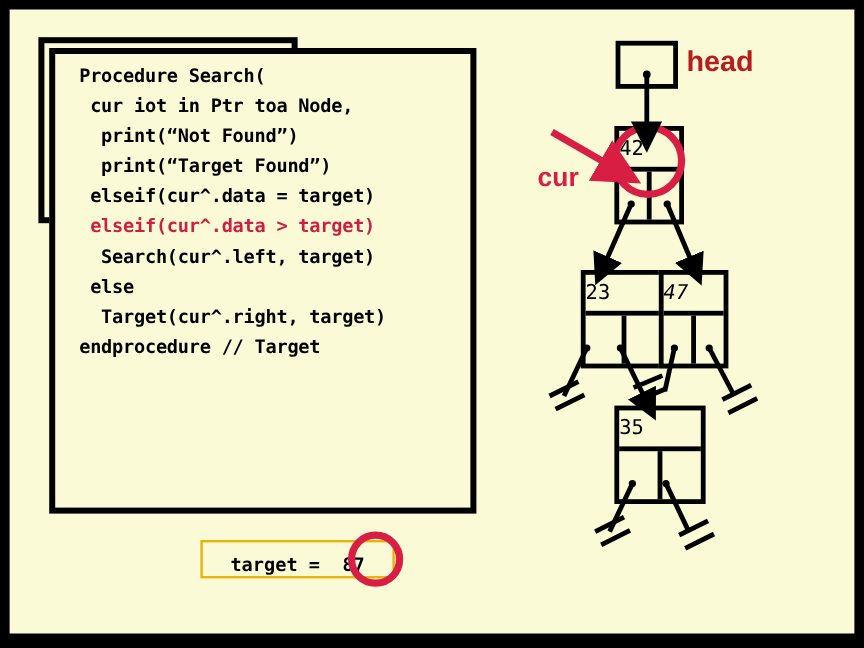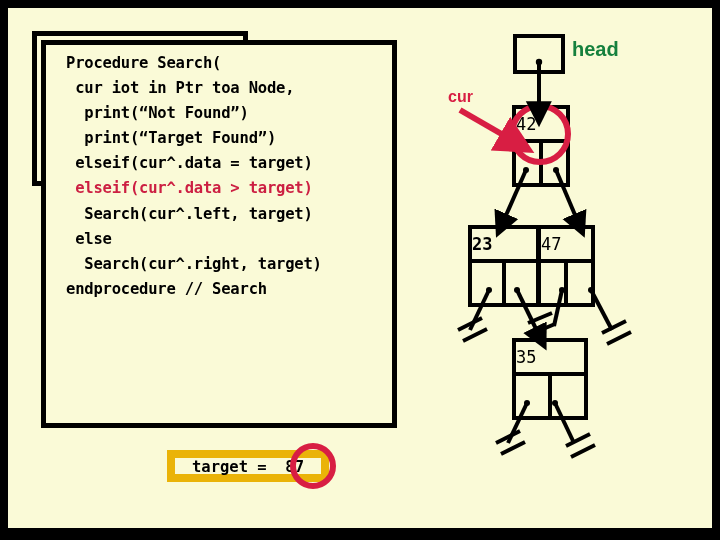--- a/index.html
+++ b/index.html
@@ -61,25 +61,25 @@
   }
   .code-line.hl { color: #CC1F42; }
 
   
   .target-box {
     position: absolute;
     left: 167px;
     top: 450px;
     width: 162px;
     height: 32px;
-    border: 8px solid #eab308;
+    border: 2px solid #eab308;
     background: #FAFAD7;
     box-sizing: border-box;
     display: flex;
-    align-items: flex-start;
+    align-items: flex-end;
     justify-content: center;
   }
   .target-text {
     font-family: "DejaVu Sans Mono", "Liberation Mono", monospace;
     font-size: 15.5px;
     font-weight: bold;
     color: #000000;
     white-space: pre;
   }
   .ring {
@@ -127,30 +127,31 @@
   }
   .headbox {
     position: absolute;
     border: 4px solid #000000;
     background: #FAFAD7;
     box-sizing: border-box;
   }
   .head-label {
     position: absolute;
     font-family: "Liberation Sans", sans-serif;
-    font-size: 20px;
-    font-weight: bold;
-    color: #15803d;
+    font-size: 24px;
+    font-weight: bold;
+    color: #b91c1c;
   }
   .cur-label {
     position: absolute;
     font-family: "Liberation Sans", sans-serif;
-    font-size: 16px;
+    font-size: 22px;
     font-weight: bold;
     color: #D81E43;
+    margin-top: 47px;
   }
   svg.overlay {
     position: absolute;
     left: 0; top: 0;
     width: 720px; height: 540px;
     pointer-events: none;
   }
 </style>
 </head>
 <body>
@@ -162,48 +163,48 @@
 
     <div class="code-front">
       <div class="code-line">Procedure Search(</div>
       <div class="code-line"> cur iot in Ptr toa Node,</div>
       <div class="code-line">  print(“Not Found”)</div>
       <div class="code-line">  print(“Target Found”)</div>
       <div class="code-line"> elseif(cur^.data = target)</div>
       <div class="code-line hl"> elseif(cur^.data &gt; target)</div>
       <div class="code-line">  Search(cur^.left, target)</div>
       <div class="code-line"> else</div>
-      <div class="code-line">  Search(cur^.right, target)</div>
-      <div class="code-line">endprocedure // Search</div>
+      <div class="code-line">  Target(cur^.right, target)</div>
+      <div class="code-line">endprocedure // Target</div>
     </div>
 
     <div class="target-box">
       <span class="target-text">target =  87</span>
     </div>
     <div class="ring" id="ring-target"></div>
 
     <div class="headbox" style="left:513px; top:34px; width:52px; height:40px;"></div>
     <div class="head-label" style="left:572px; top:38px;">head</div>
 
     <div class="cur-label" style="left:448px; top:88px;">cur</div>
 
     <div class="node" style="left:512px; top:105px; width:58px; height:82px;">
       <div class="val">42</div>
       <div class="divider"></div>
       <div class="midbar"></div>
     </div>
     <div class="ring" id="ring-cur"></div>
 
-    <div class="node" style="left:468px; top:225px; width:72px; height:82px;font-weight:bold;">
+    <div class="node" style="left:484px; top:225px; width:72px; height:82px;">
       <div class="val">23</div>
       <div class="divider"></div>
       <div class="midbar"></div>
     </div>
 
-    <div class="node" style="left:537px; top:225px; width:58px; height:82px;">
+    <div class="node" style="left:549px; top:225px; width:58px; height:82px;font-style:italic;">
       <div class="val">47</div>
       <div class="divider"></div>
       <div class="midbar"></div>
     </div>
 
     <div class="node" style="left:512px; top:338px; width:76px; height:82px;">
       <div class="val">35</div>
       <div class="divider"></div>
       <div class="midbar"></div>
     </div>

